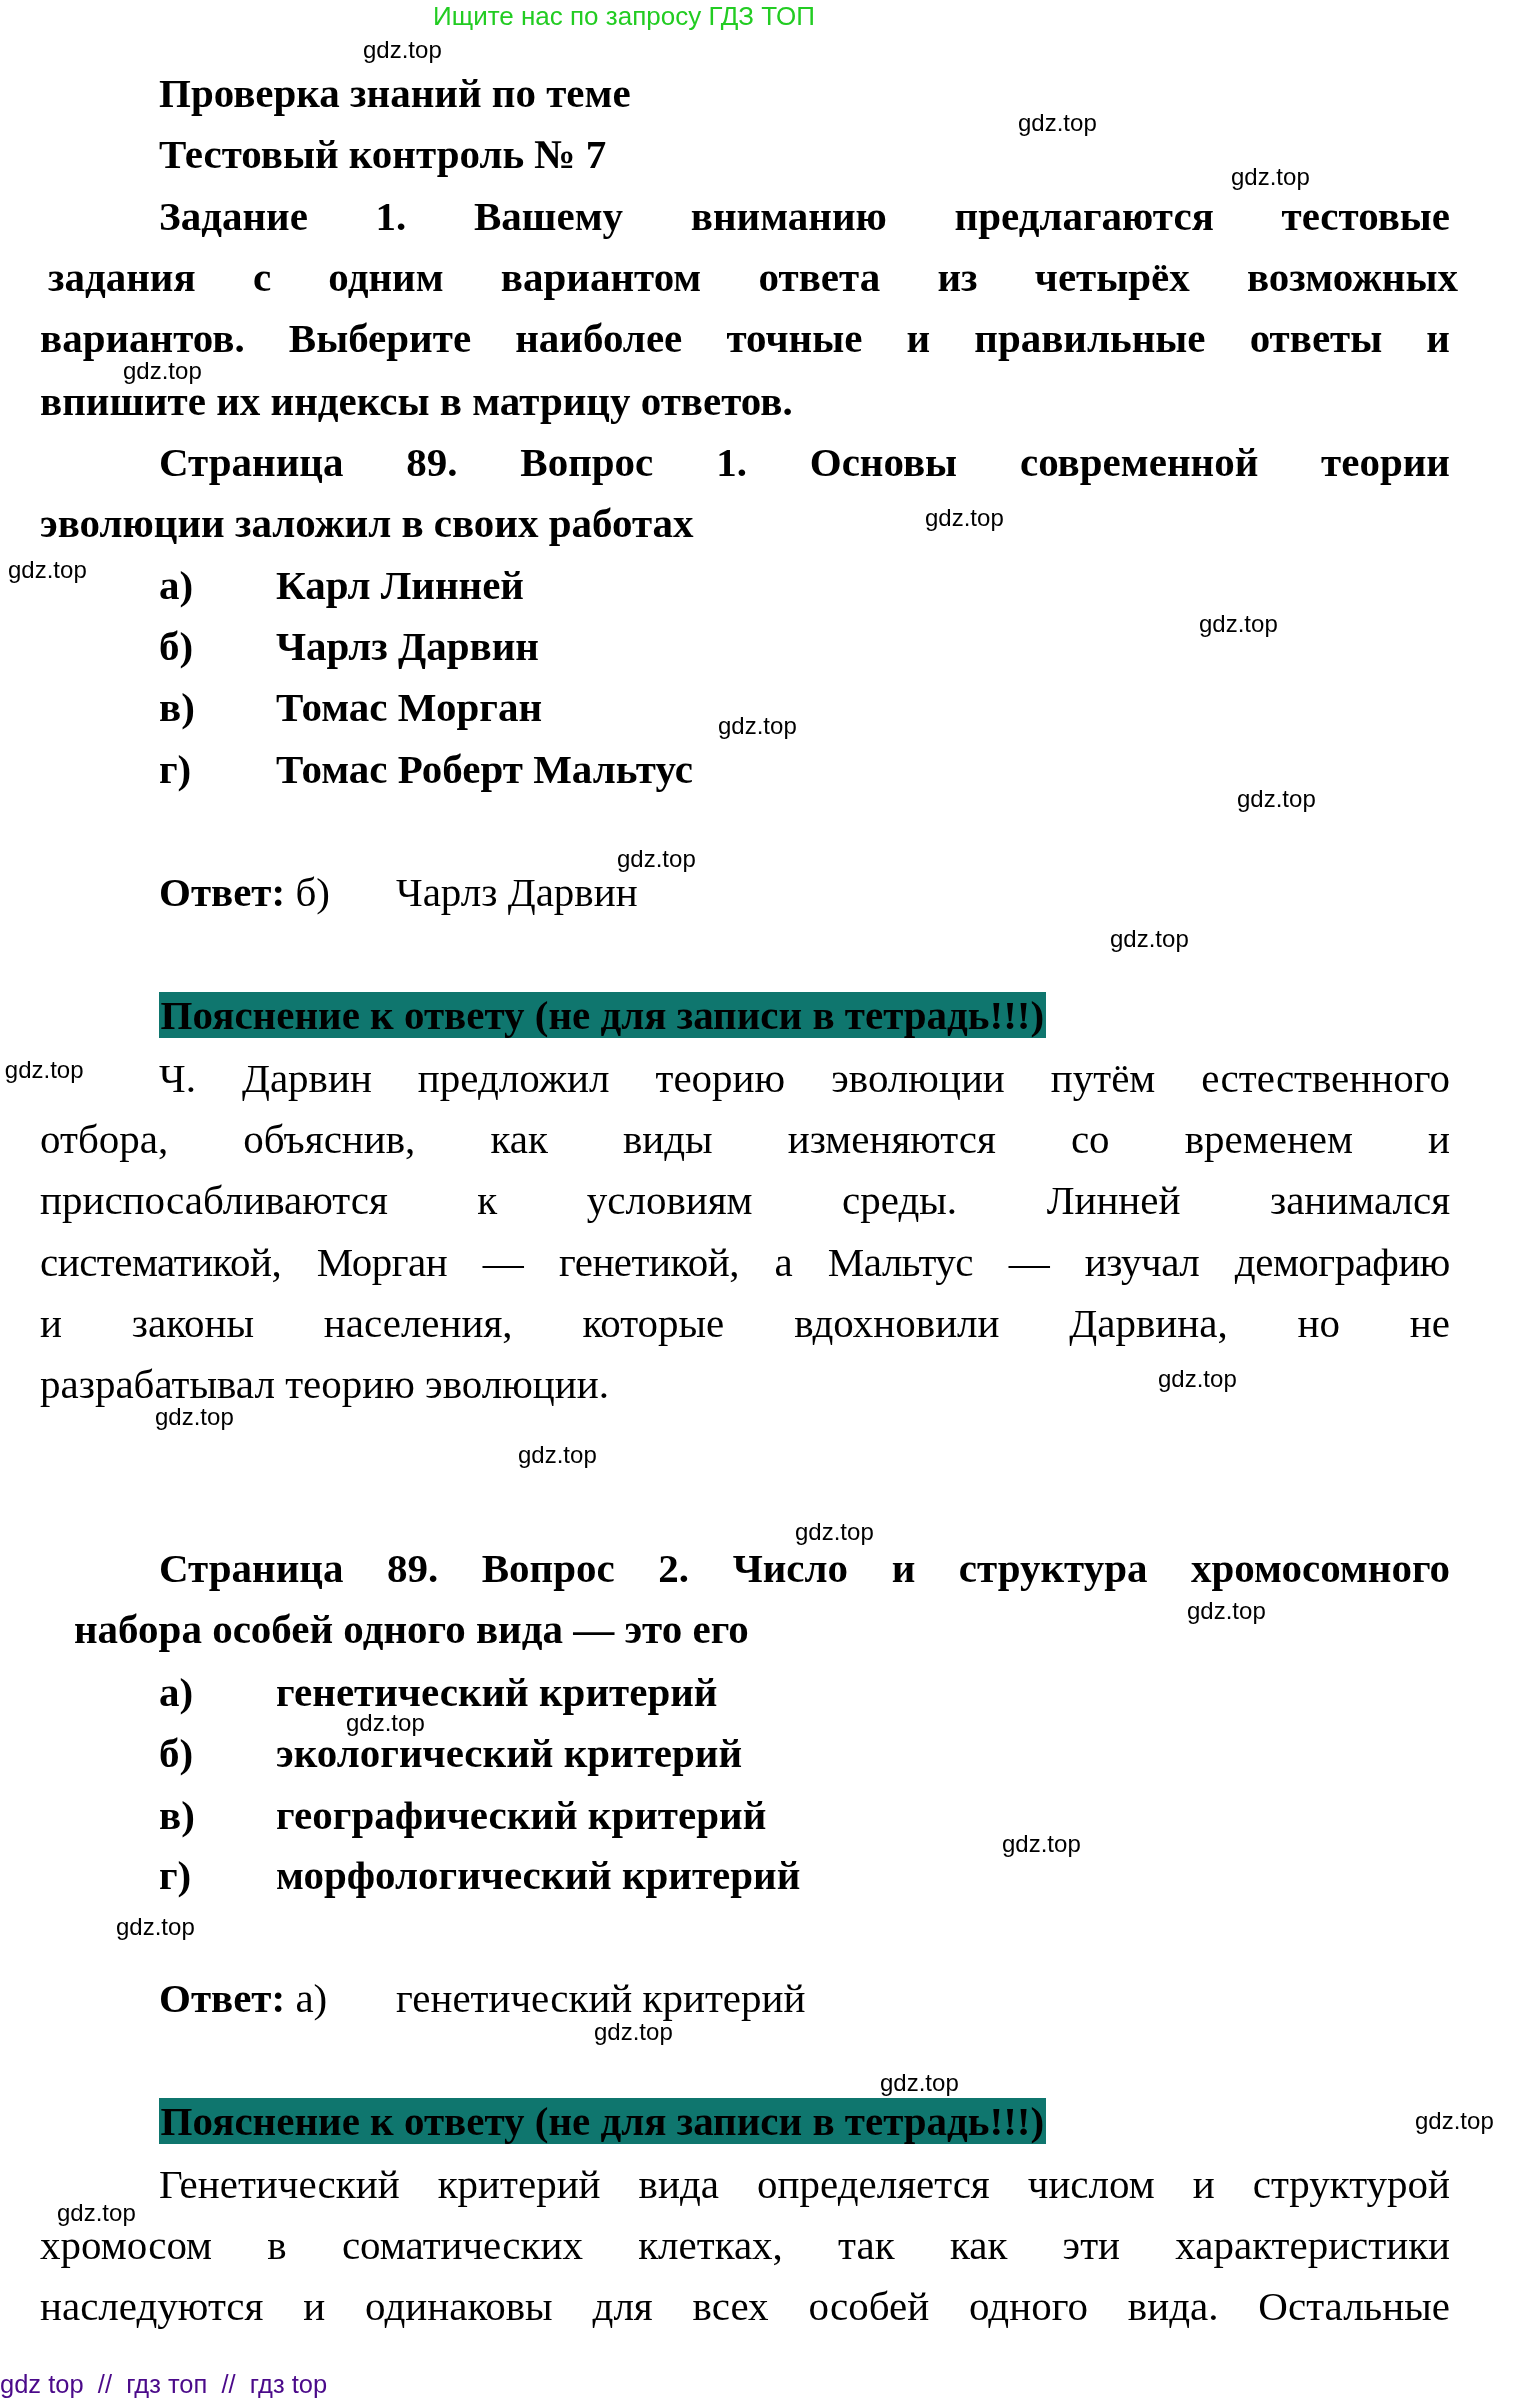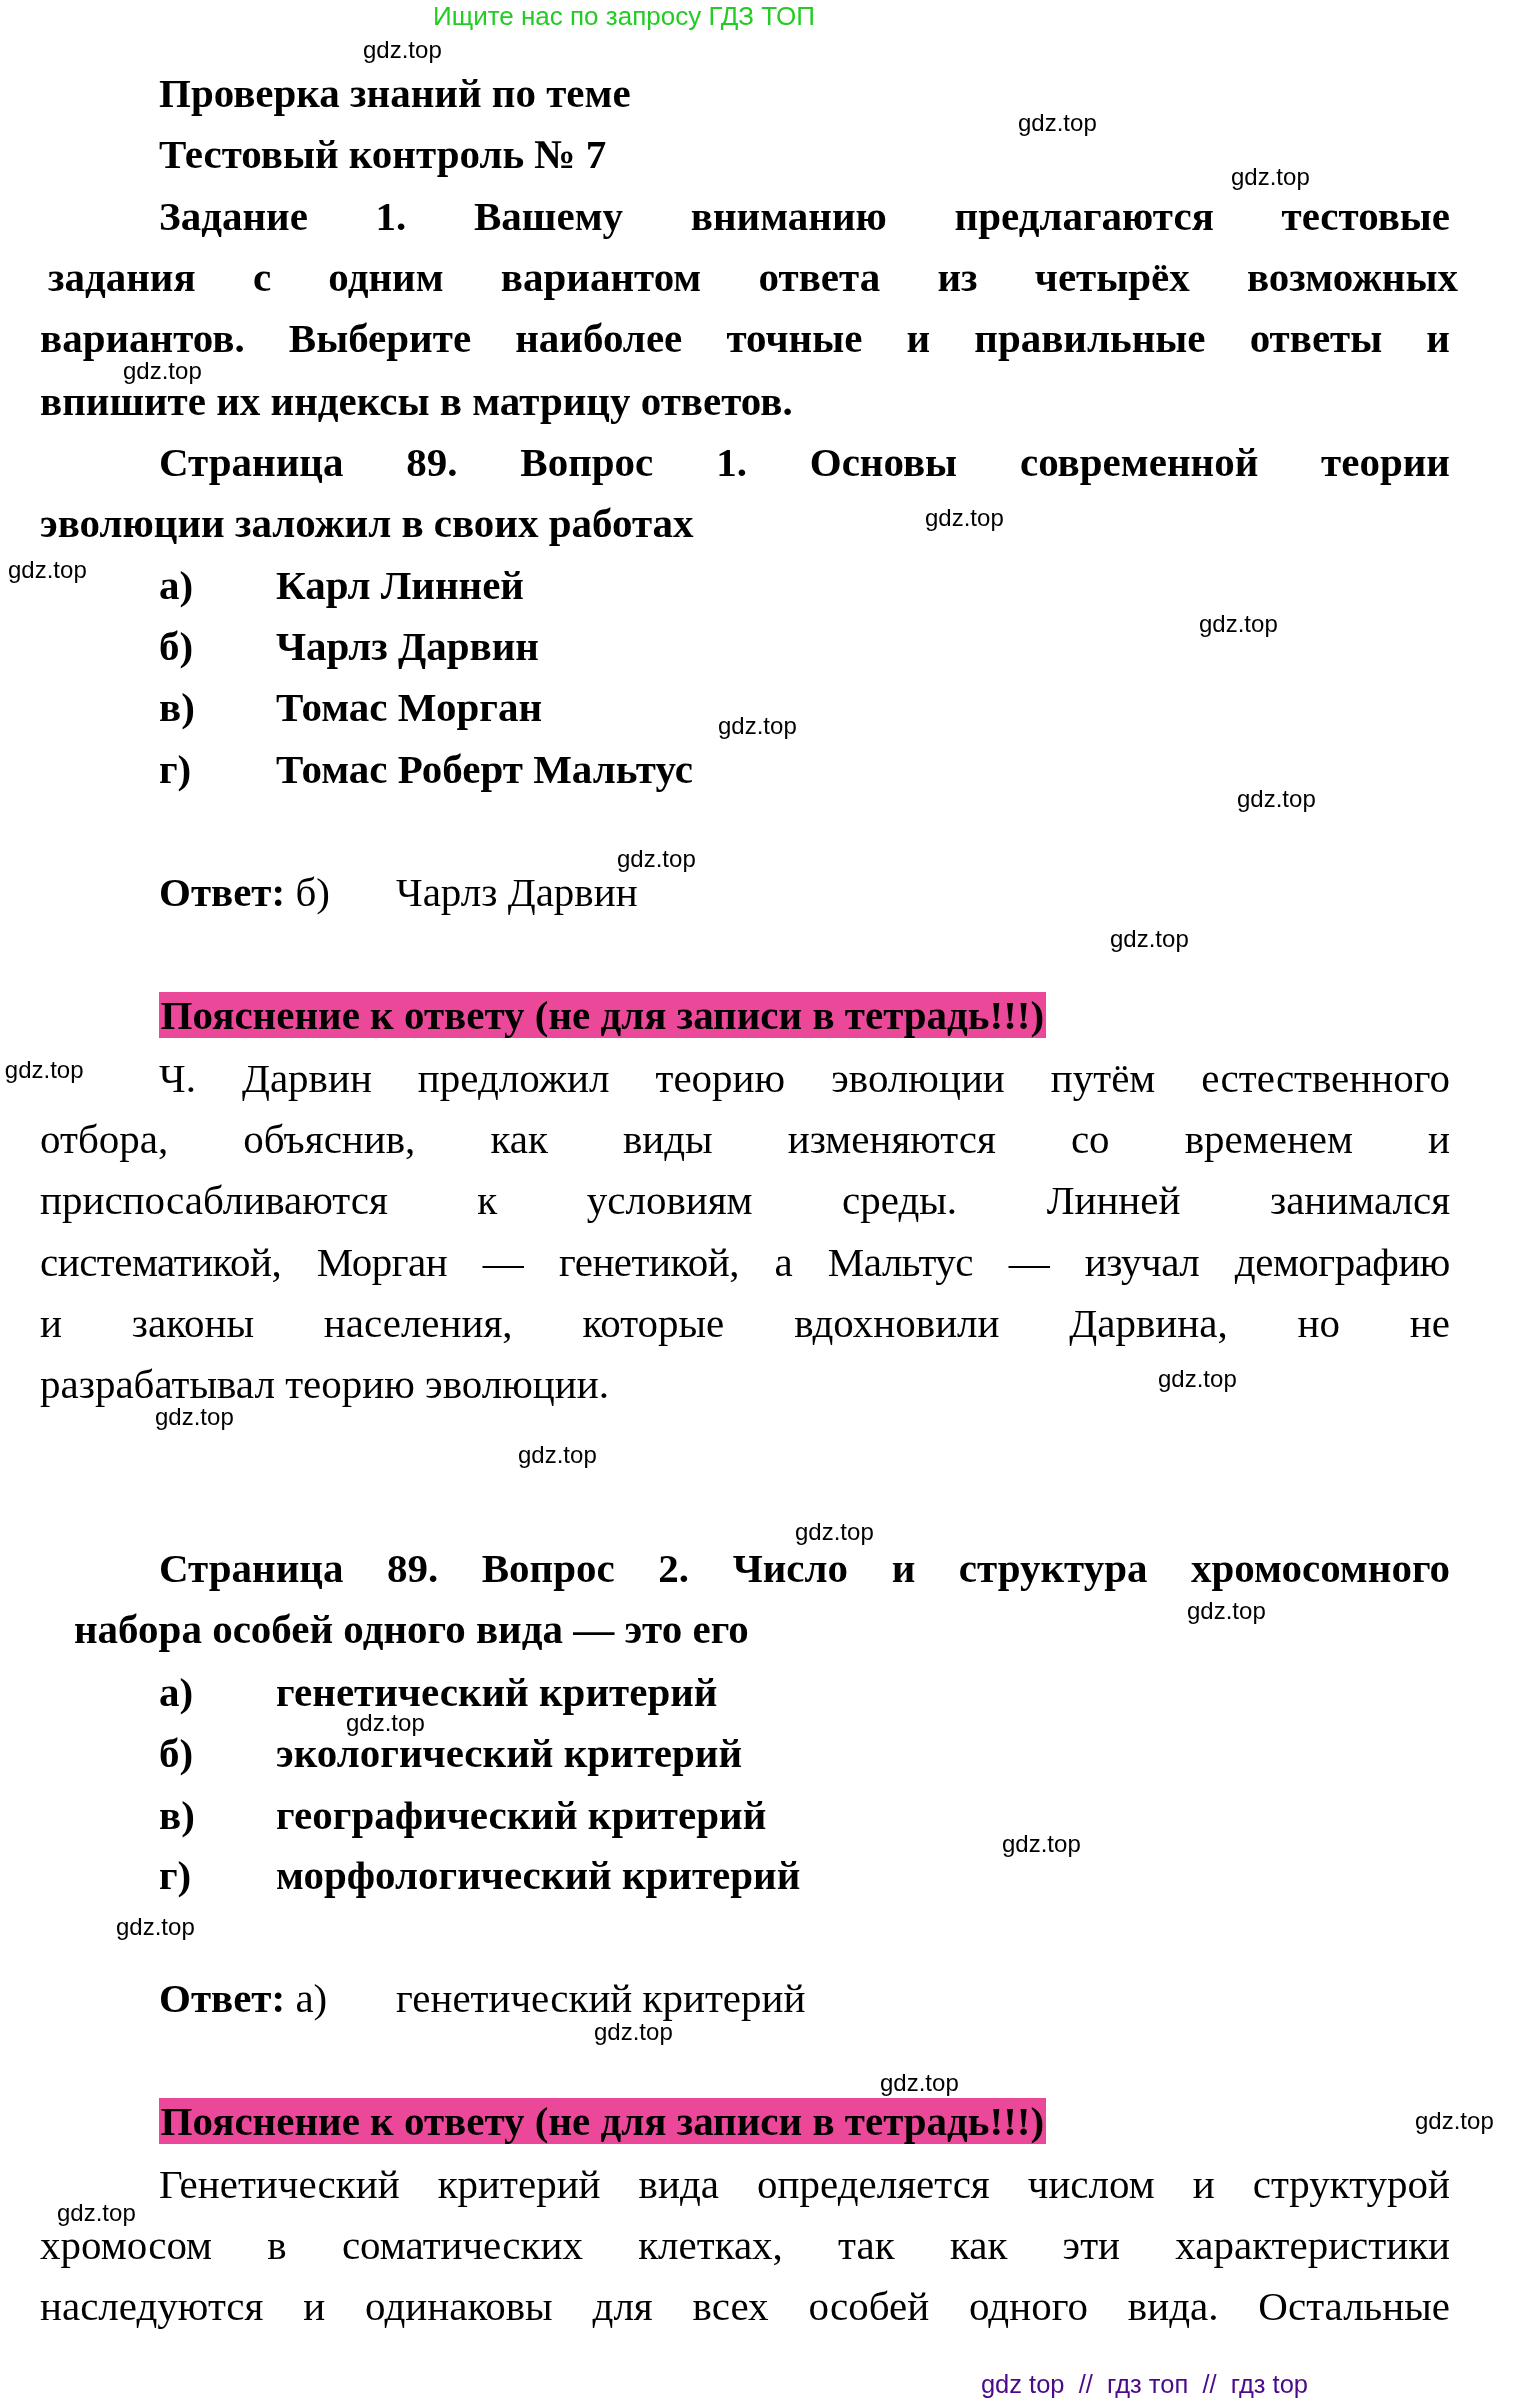--- a/index.html
+++ b/index.html
@@ -16,29 +16,29 @@
   }
   .bold { font-weight: bold; }
   .justify {
     left: 40px; width: 1410px;
     text-align: justify; text-align-last: justify;
     white-space: normal; overflow: hidden;
   }
   .justify.indent { left: 159px; width: 1291px; }
   .opt-letter { position: absolute; left: 159px; }
   .opt-text { position: absolute; left: 276px; }
-  .highlight { background: #ec4899; padding: 0 1.6px; }
+  .highlight { background: #0f766e; padding: 0 1.6px; }
   .header-top {
     position: absolute; left: 0; width: 1248px; top: 0; height: 32px;
     text-align: center; font-family: "Liberation Sans", "DejaVu Sans", sans-serif;
     font-size: 26px; line-height: 32px; color: #22cc22;
   }
   .footer {
     position: absolute; left: 0; width: 1308px; top: 2368px; height: 32px;
-    text-align: right; font-family: "Liberation Sans", "DejaVu Sans", sans-serif;
+    text-align: left; font-family: "Liberation Sans", "DejaVu Sans", sans-serif;
     font-size: 25.5px; line-height: 32px; color: #4b0a8a; white-space: pre;
   }
   .wm {
     position: absolute;
     font-family: "Liberation Sans", "DejaVu Sans", sans-serif;
     font-size: 24px; line-height: 27px; color: #000; white-space: nowrap;
   }
   .answer-label { font-weight: bold; }
   .answer-rest { font-weight: normal; }
   .answer-text { position: absolute; left: 396px; font-weight: normal; }

